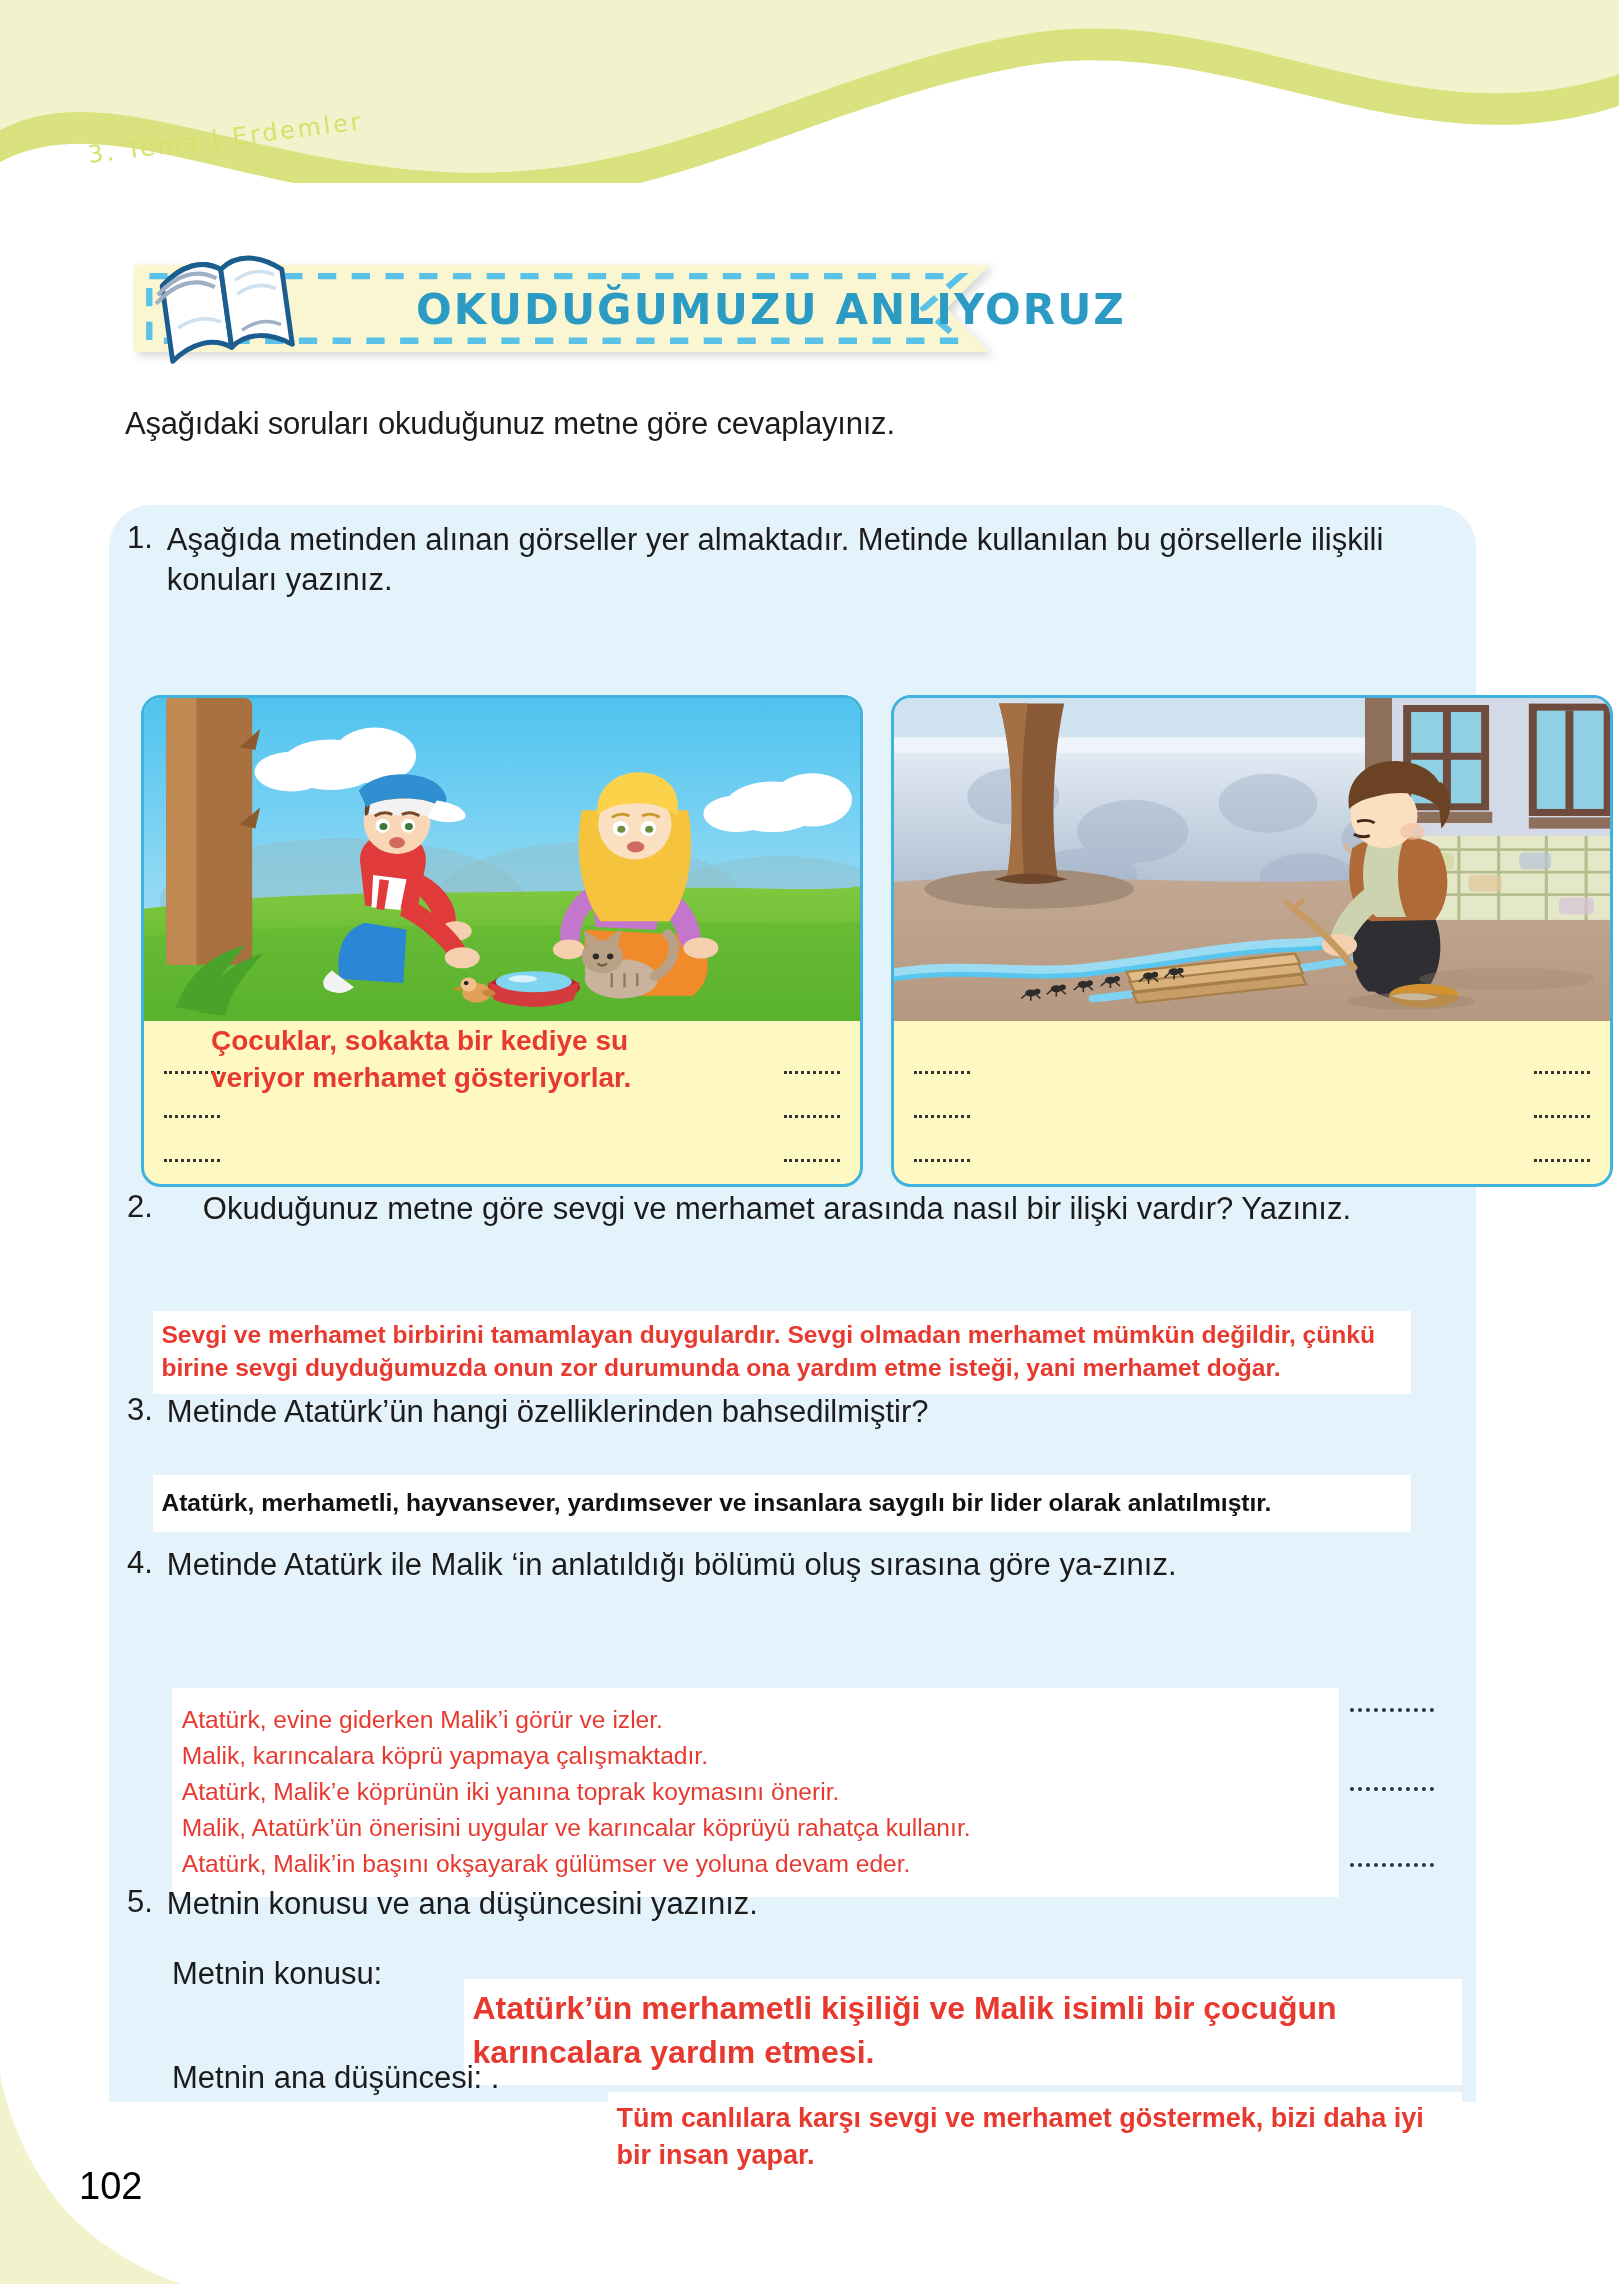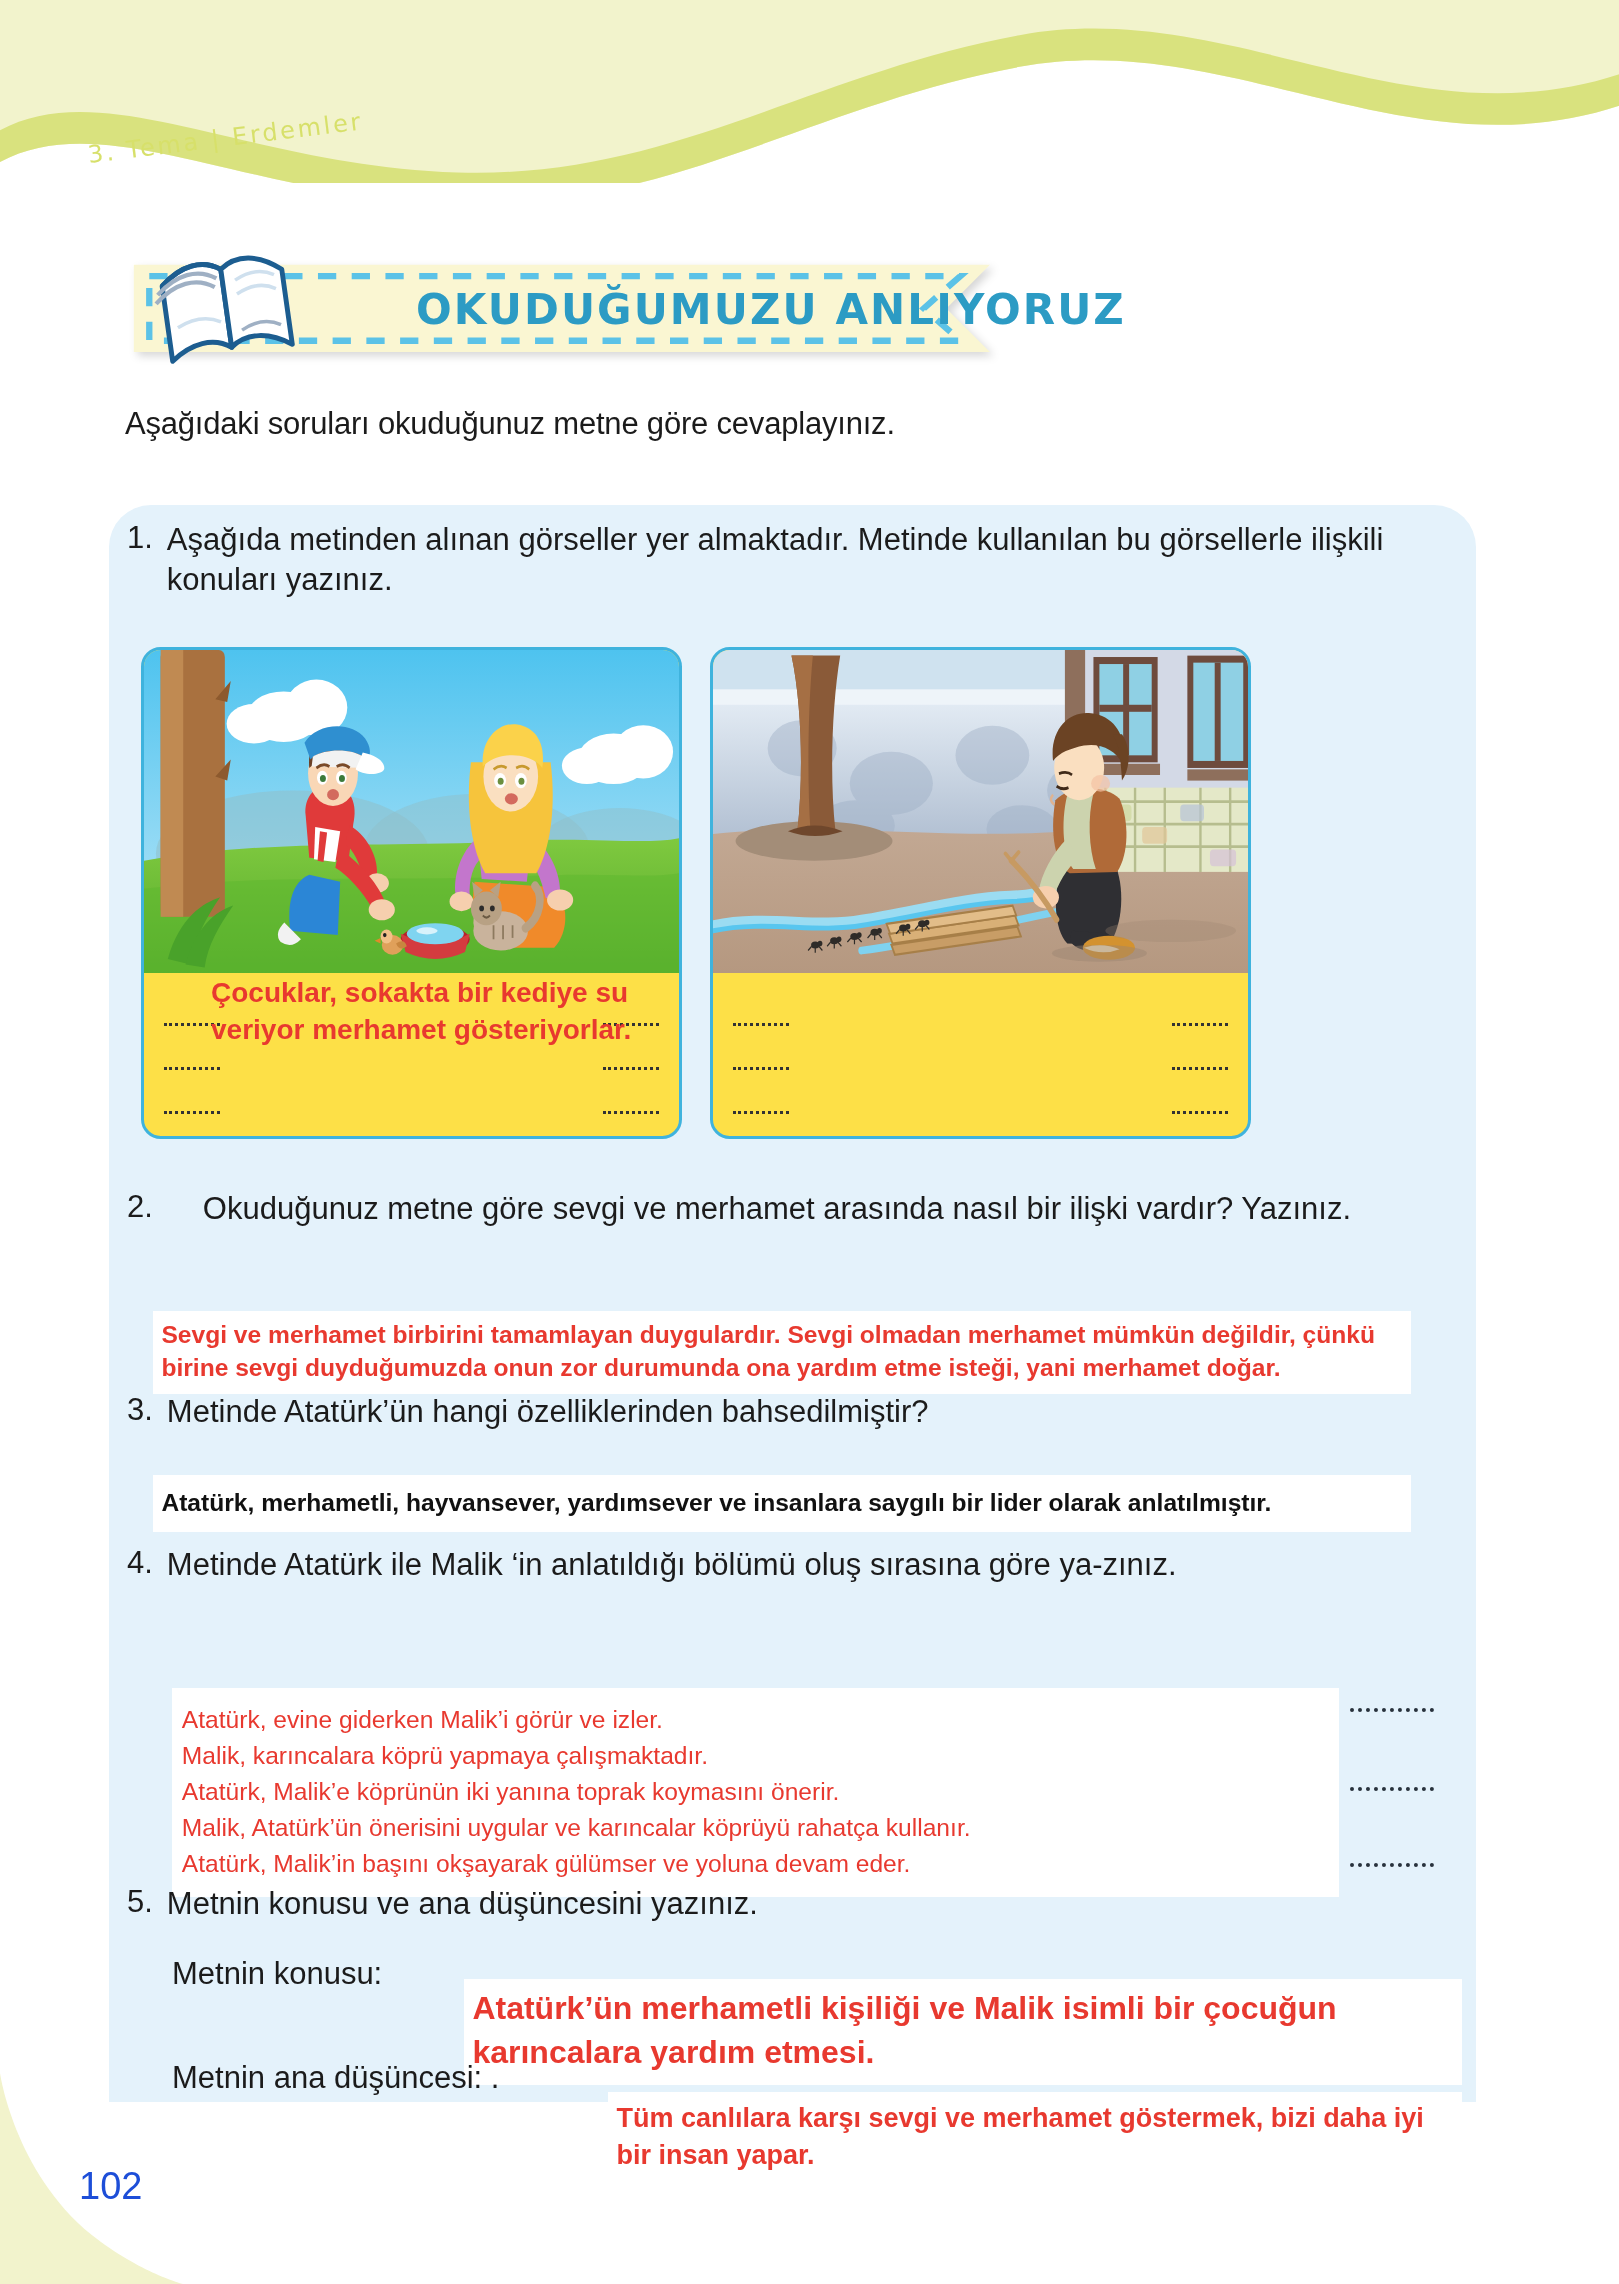--- a/index.html
+++ b/index.html
@@ -75,26 +75,27 @@
   #q3 { left: 127px; top: 1392px; width: 1336px; }
   #q4 { left: 127px; top: 1545px; width: 1336px; }
   #q5 { left: 127px; top: 1884px; width: 1336px; }
 
   #q2 .q-text { text-align: justify; width: 1286px; margin-left: 36px; }
   #q4 .q-text { width: 1286px; }
 
   
   .cards { position: absolute; left: 141px; top: 647px; display: flex; gap: 28px; }
   .card {
-    width: 541px; height: 492px;
-    background: #fde047;
+    width: 722px; height: 492px;
+    background: #fef9c3;
     border: 3.5px solid #3fb3dd;
     border-radius: 19.7px;
     overflow: hidden;
     position: relative;
+    margin-top: 48px;
   }
   .card-img { width: 100%; height: 323px; display: block; }
   .card-caption {
     position: absolute;
     left: 0; top: 325px;
     width: 100%; height: 166px;
     padding: 15.5px 19.7px 0 19.7px;
   }
   .cap-line-box { position: relative; height: 44px; }
   .dots-left {
@@ -154,21 +155,21 @@
   
   .q5-label { position: absolute; font-size: 31px; color: #1b1b1b; white-space: nowrap; }
   #lbl-konusu { left: 172px; top: 1956px; }
   #lbl-ana { left: 172px; top: 2060px; }
 
   
   .page-num {
     position: absolute;
     left: 79px; bottom: 76px;
     font-size: 38px;
-    color: #1d4ed8;
+    color: #000000;
   }
 </style>
 </head>
 <body>
 
 <svg class="top-wave" viewBox="0 0 2304 260" preserveAspectRatio="none">
   <path d="M0,0 L2304,0 L2304,150 C2000,250 1750,40 1450,95
            C1150,150 950,300 650,290 C350,280 150,150 0,230 Z" fill="#f2f3cc"></path>
   <path d="M0,230 C150,150 350,280 650,290 C950,300 1150,150 1450,95
            C1750,40 2000,250 2304,150 L2304,105 C2000,205 1750,-5 1450,50

